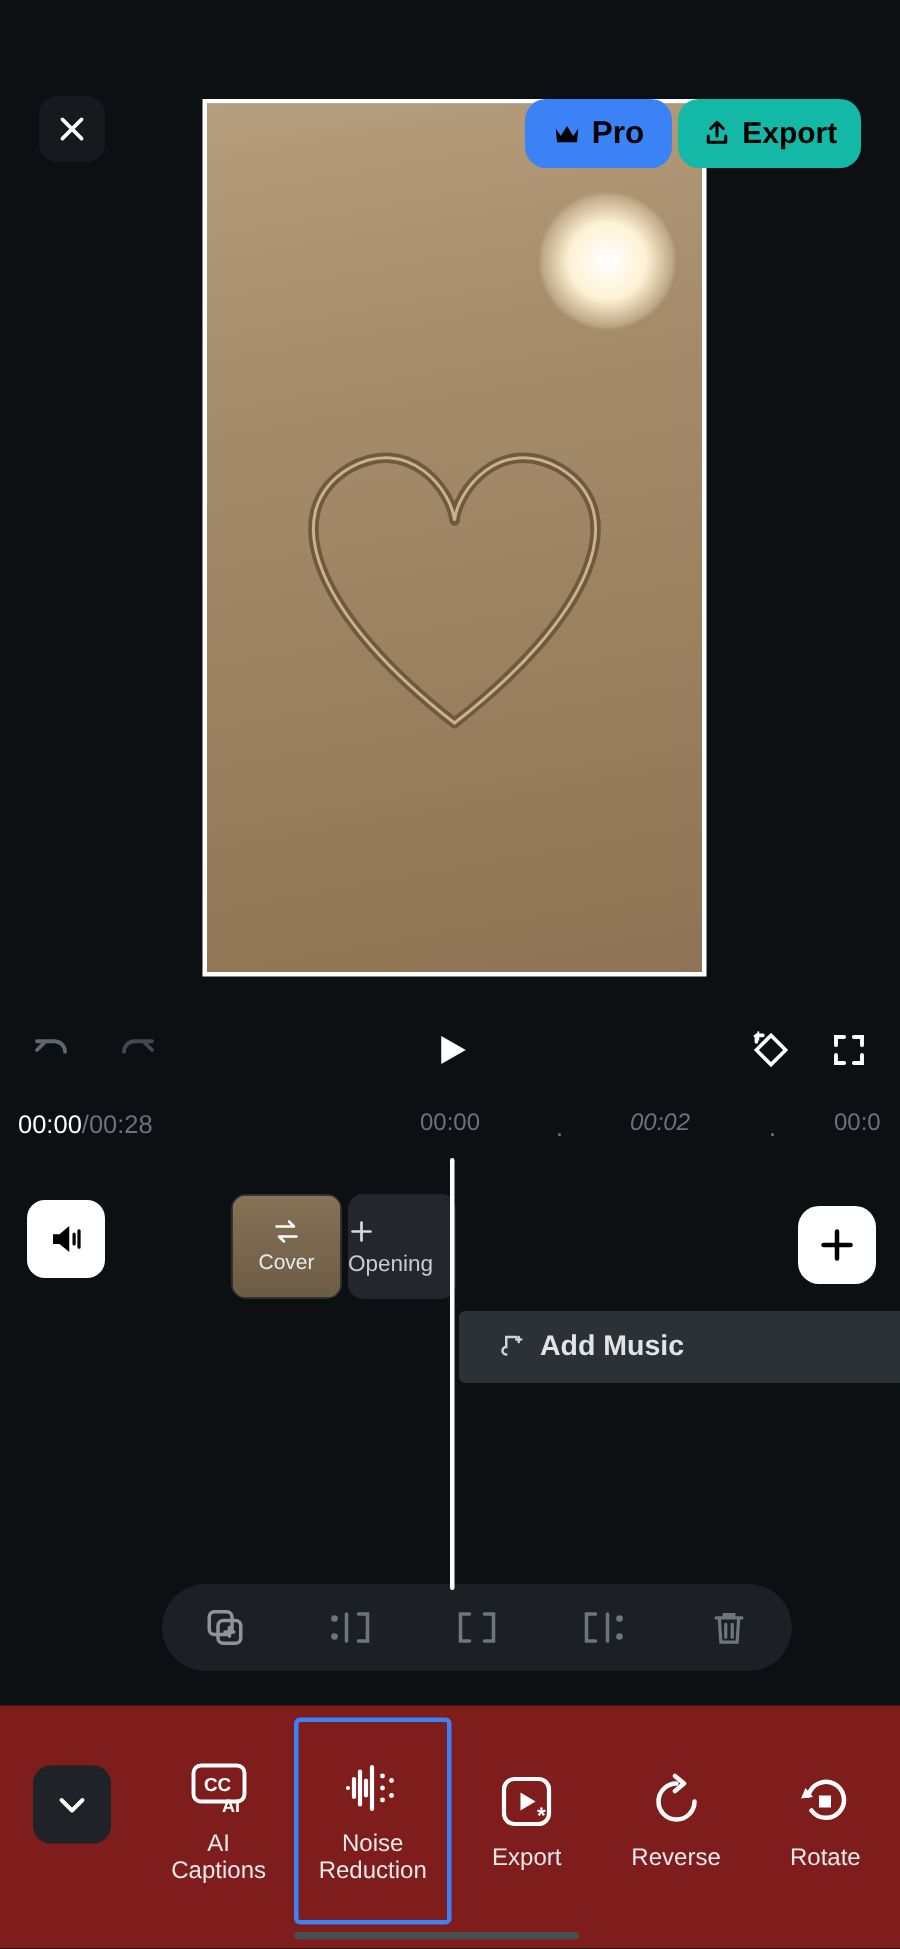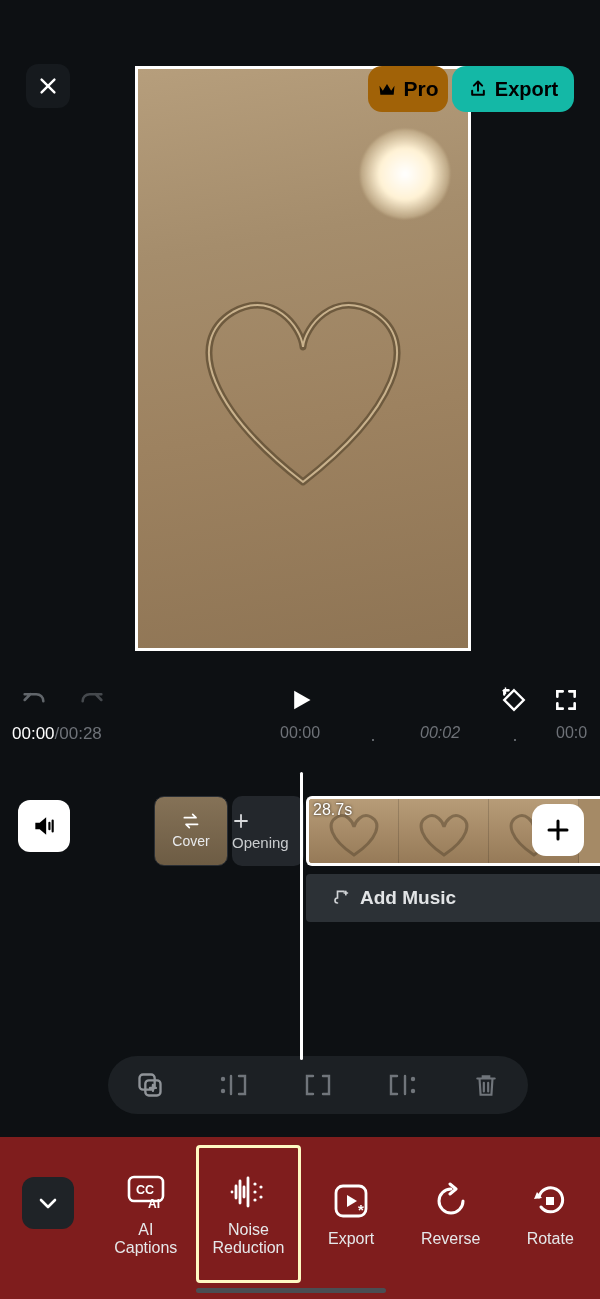--- a/index.html
+++ b/index.html
@@ -10,35 +10,35 @@
   .close-btn { position:absolute; left:26px; top:64px; width:44px; height:44px; border-radius:12px; background:#161a1e; display:flex; align-items:center; justify-content:center; cursor:pointer; }
   .close-btn svg { width:22px; height:22px; }
 
   
   .preview { position:absolute; left:135px; top:66px; width:336px; height:585px; border:3px solid #fff; background: linear-gradient(170deg,#b69e7c 0%,#a58d6c 30%,#9d8260 60%,#8e7454 100%); overflow:hidden; }
   .sun { position:absolute; right:18px; top:60px; width:90px; height:90px; border-radius:50%; background: radial-gradient(circle,#fff 0%,#fff2d5 40%,rgba(255,240,200,0.2) 70%, transparent 80%); filter:blur(1px); }
   .heart { position:absolute; left:50%; top:55%; transform:translate(-50%,-50%); width:260px; height:230px; }
   .heart svg { width:100%; height:100%; }
 
   
-  .pro-btn { position:absolute; right:152px; top:66px; width:80px; height:46px; border-radius:14px; background:#a16207; display:flex; align-items:center; justify-content:center; gap:6px; cursor:pointer; }
+  .pro-btn { position:absolute; right:152px; top:66px; width:98px; height:46px; border-radius:14px; background:#3b82f6; display:flex; align-items:center; justify-content:center; gap:6px; cursor:pointer; }
   .pro-btn span { color:#000; font-weight:800; font-size:21px; }
   .export-btn { position:absolute; right:26px; top:66px; width:122px; height:46px; border-radius:14px; background:#14b8a6; display:flex; align-items:center; justify-content:center; gap:7px; cursor:pointer; }
   .export-btn span { color:#000; font-weight:700; font-size:20px; }
 
   
   .ctrl-row { position:absolute; left:0; top:672px; width:600px; height:56px; display:flex; align-items:center; }
   .undo { position:absolute; left:14px; width:40px; height:40px; display:flex; align-items:center; justify-content:center; cursor:pointer; opacity:.6;}
   .redo { position:absolute; left:72px; width:40px; height:40px; display:flex; align-items:center; justify-content:center; cursor:pointer; opacity:.5;}
   .play { position:absolute; left:280px; width:40px; height:40px; display:flex; align-items:center; justify-content:center; cursor:pointer;}
   .keyframe { position:absolute; right:66px; width:40px; height:40px; display:flex; align-items:center; justify-content:center; cursor:pointer;}
   .fullscreen { position:absolute; right:14px; width:40px; height:40px; display:flex; align-items:center; justify-content:center; cursor:pointer;}
 
   
-  .time-row { position:absolute; left:0; top:724px; width:600px; height:30px; }
+  .time-row { position:absolute; left:0; top:740px; width:600px; height:30px; }
   .time-current { position:absolute; left:12px; top:0; font-size:17px; }
   .time-current .dur { color:#6e7278; }
   .tick { position:absolute; top:0; font-size:16px; color:#6e7278; }
   .tick.t0 { left:280px; }
   .dot { position:absolute; top:5px; color:#6e7278; font-size:18px; }
   .dot.d0 { left:370px; }
   .tick.t1 { left:420px;font-style:italic; }
   .dot.d1 { left:512px; }
   .tick.t2 { left:556px; }
 
@@ -64,21 +64,21 @@
   .mid-toolbar { position:absolute; left:108px; top:1056px; width:420px; height:58px; border-radius:30px; background:#1c2024; display:flex; align-items:center; justify-content:space-around; }
   .mid-toolbar .tbtn { width:48px; height:48px; display:flex; align-items:center; justify-content:center; cursor:pointer; opacity:.75;}
 
   
   .bottom-bar { position:absolute; left:0; bottom:0; width:600px; height:162px; background:#7f1d1d; }
   .collapse { position:absolute; left:22px; top:40px; width:52px; height:52px; border-radius:12px; background:#1f2327; display:flex; align-items:center; justify-content:center; cursor:pointer;}
   .tool-row { position:absolute; left:96px; right:0; top:8px; height:138px; display:flex; gap:0; }
   .tool { width:104px; display:flex; flex-direction:column; align-items:center; justify-content:center; gap:8px; cursor:pointer; }
   .tool .ticon { width:42px; height:42px; display:flex; align-items:center; justify-content:center; }
   .tool .tlabel { font-size:16px; text-align:center; line-height:1.15; color:#e6e8ea; }
-  .tool.selected { border:3px solid #fef9c3; border-radius:4px; padding:6px 4px; width:110px; }
+  .tool.selected { border:3px solid #3b82f6; border-radius:4px; padding:6px 4px; width:110px; }
   .scroll-ind { position:absolute; left:196px; bottom:6px; width:190px; height:5px; background:#4a4e53; border-radius:3px; }
 
   svg { display:block; }
 </style>
 </head>
 <body>
 
 <div class="app">
 
   <div class="close-btn">
@@ -168,38 +168,20 @@
     <div class="lbl">Cover</div>
   </div>
 
   <div class="open-chip">
     <svg width="18" height="18" viewBox="0 0 24 24">
         <path d="M12 4 V20 M4 12 H20" stroke="#d8dadc" stroke-width="2.4" stroke-linecap="round"></path>
       </svg>
     <div class="lbl">Opening</div>
   </div>
 
-  <div class="clip-strip">
-    <div class="clip-thumb" style="left:0">
-        <svg viewBox="0 0 60 50">
-          <path d="M30 46 C6 30,2 14,13 8 C22 3,29 13,30 18 C31 13,38 3,47 8 C58 14,54 30,30 46 Z" fill="none" stroke="#5d4b33" stroke-width="3"></path>
-        </svg>
-      </div>
-    <div class="clip-thumb" style="left:90px">
-        <svg viewBox="0 0 60 50">
-          <path d="M30 46 C6 30,2 14,13 8 C22 3,29 13,30 18 C31 13,38 3,47 8 C58 14,54 30,30 46 Z" fill="none" stroke="#5d4b33" stroke-width="3"></path>
-        </svg>
-      </div>
-    <div class="clip-thumb" style="left:180px">
-        <svg viewBox="0 0 60 50">
-          <path d="M30 46 C6 30,2 14,13 8 C22 3,29 13,30 18 C31 13,38 3,47 8 C58 14,54 30,30 46 Z" fill="none" stroke="#5d4b33" stroke-width="3"></path>
-        </svg>
-      </div>
-    <div class="clip-dur">28.7s</div>
-  </div>
 
   <div class="add-clip">
     <svg width="24" height="24" viewBox="0 0 24 24">
         <path d="M12 3 V21 M3 12 H21" stroke="#000" stroke-width="3" stroke-linecap="round"></path>
       </svg>
   </div>
 
   <div class="music-row">
     <svg width="20" height="20" viewBox="0 0 24 24">
         <path d="M9 18 A3 3 0 1 1 9 12 V4 H17 M17 6 H21 M19 4 V8" stroke="#cfd2d5" stroke-width="2" fill="none" stroke-linecap="round"></path>

